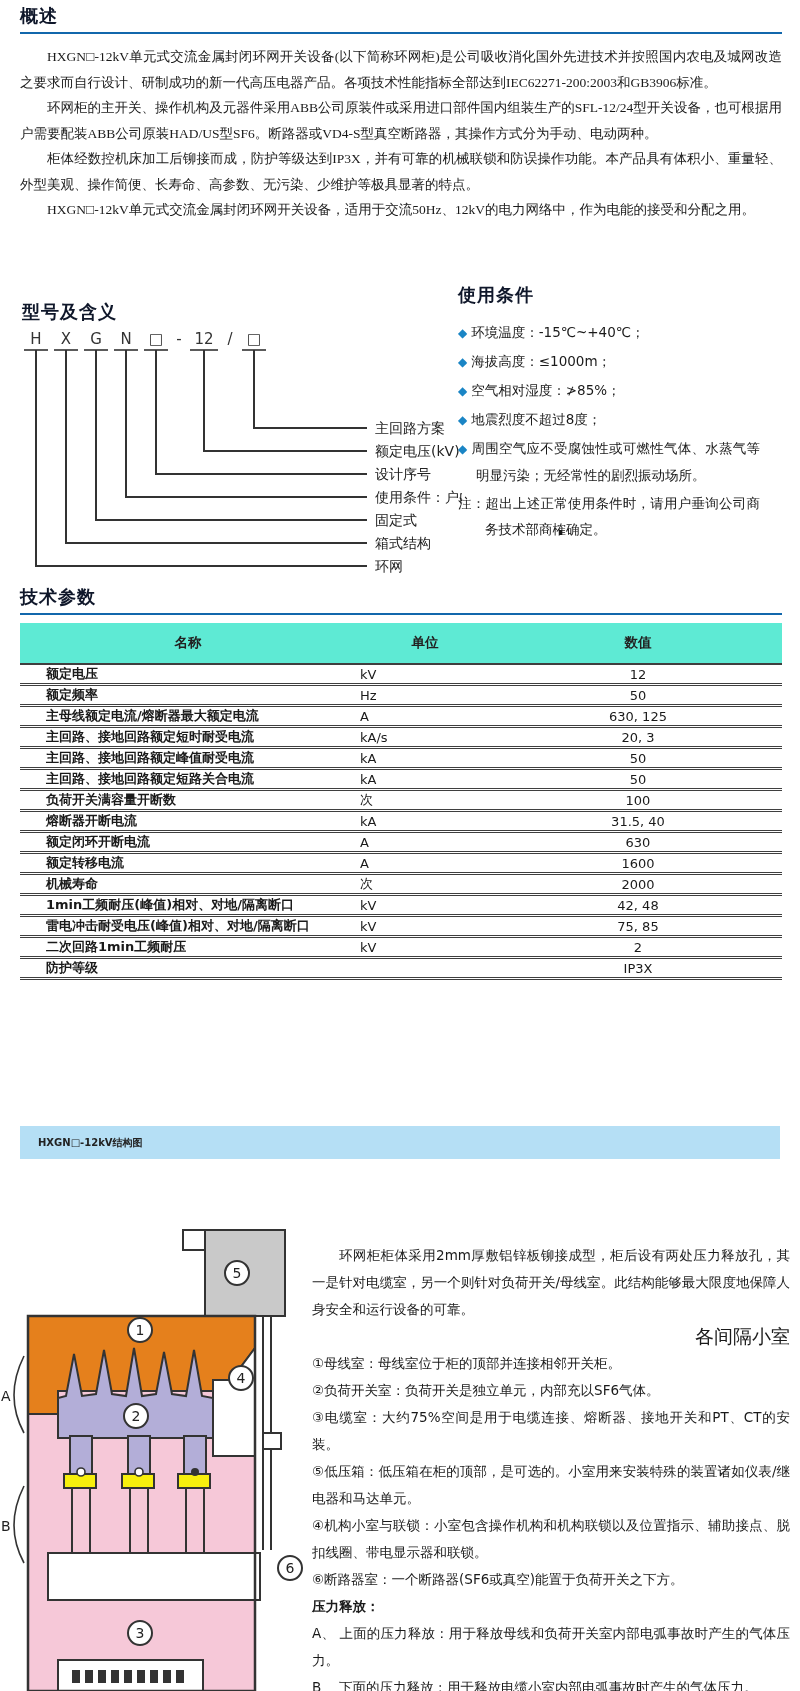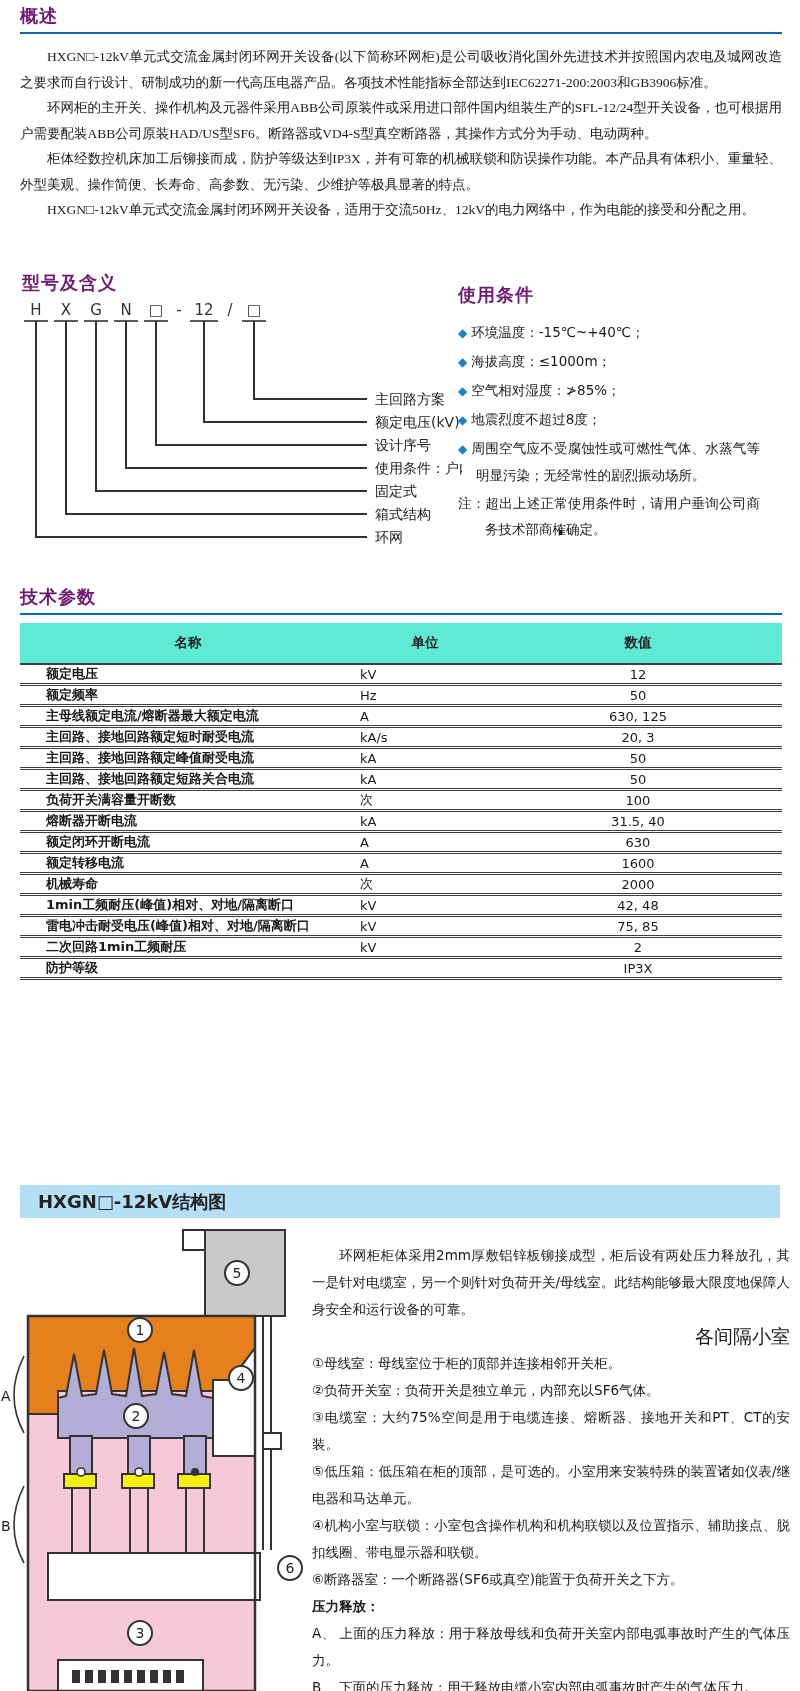--- a/index.html
+++ b/index.html
@@ -2,31 +2,31 @@
 <html><head>
 <meta charset="utf-8">
 <style>
   html,body{margin:0;padding:0;}
   body{
     width:800px;height:1691px;position:relative;overflow:hidden;
     background:#ffffff;color:#1a1a1a;
     font-family:"DejaVu Sans","Liberation Sans",sans-serif;
   }
   .sec-title{
-    color:#701a75;font-size:18px;font-weight:bold;letter-spacing:1px;margin:0;
+    color:#0f172a;font-size:18px;font-weight:bold;letter-spacing:1px;margin:0;
   }
   .rule{height:2px;background:#1167ac;margin-top:4px;}
   
   #overview{position:absolute;left:20px;top:4px;width:762px;}
   #overview .paras{margin-top:10px;font-family:Liberation Serif, serif;}
   #overview p{
     margin:0;font-size:13.5px;line-height:25.5px;text-align:justify;text-indent:2em;
   }
   
-  #model{position:absolute;left:22px;top:271px;width:430px;}
+  #model{position:absolute;left:22px;top:300px;width:430px;}
   #model svg text{font-family:"DejaVu Sans","Liberation Sans",sans-serif;}
   #conditions{position:absolute;left:458px;top:283px;width:302px;}
   .cond-item{
     font-size:13.5px;line-height:26px;margin:0 0 2px 0;
     padding-left:18px;text-indent:-18px;text-align:justify;
   }
   .cond-item .diamond{color:#1a85c5;font-size:12px;margin-right:4px;}
   .cond-note{
     font-size:13.5px;line-height:26px;margin-top:2px;
     padding-left:2em;text-indent:-2em;text-align:justify;
@@ -41,22 +41,22 @@
     font-weight:bold;color:#222;padding:11px 4px;text-align:center;font-size:13.5px;
     border-bottom:2px solid #3f3f3f;
   }
   #params tbody tr{border-bottom:3px double #3f3f3f;}
   #params td{padding:0 4px;}
   #params td.c-name{text-align:left;padding-left:26px;font-weight:600;width:auto;}
   #params td.c-unit{text-align:left;width:130px;font-weight:400;}
   #params td.c-val{text-align:center;width:280px;font-weight:400;}
   
   #banner{
-    position:absolute;left:20px;top:1185px;width:760px;height:33px;
-    background:#b5dff5;color:#222;font-size:18px;font-weight:bold;
+    position:absolute;left:20px;top:1126px;width:760px;height:33px;
+    background:#b5dff5;color:#222;font-size:10px;font-weight:bold;
     line-height:33px;padding-left:18px;box-sizing:border-box;
   }
   #structure-diagram{position:absolute;left:0;top:1228px;}
   #structure-text{position:absolute;left:312px;top:1242px;width:478px;}
   #structure-text p.intro{
     margin:0;font-size:13.5px;line-height:27px;text-indent:2em;text-align:justify;
   }
   #structure-text .subtitle{font-size:19px;line-height:27px;font-weight:400;text-align:right;}
   #structure-text .item{font-size:13.5px;line-height:27px;text-align:justify;}
   #structure-text .p-title{font-size:13.5px;line-height:27px;font-weight:600;}

